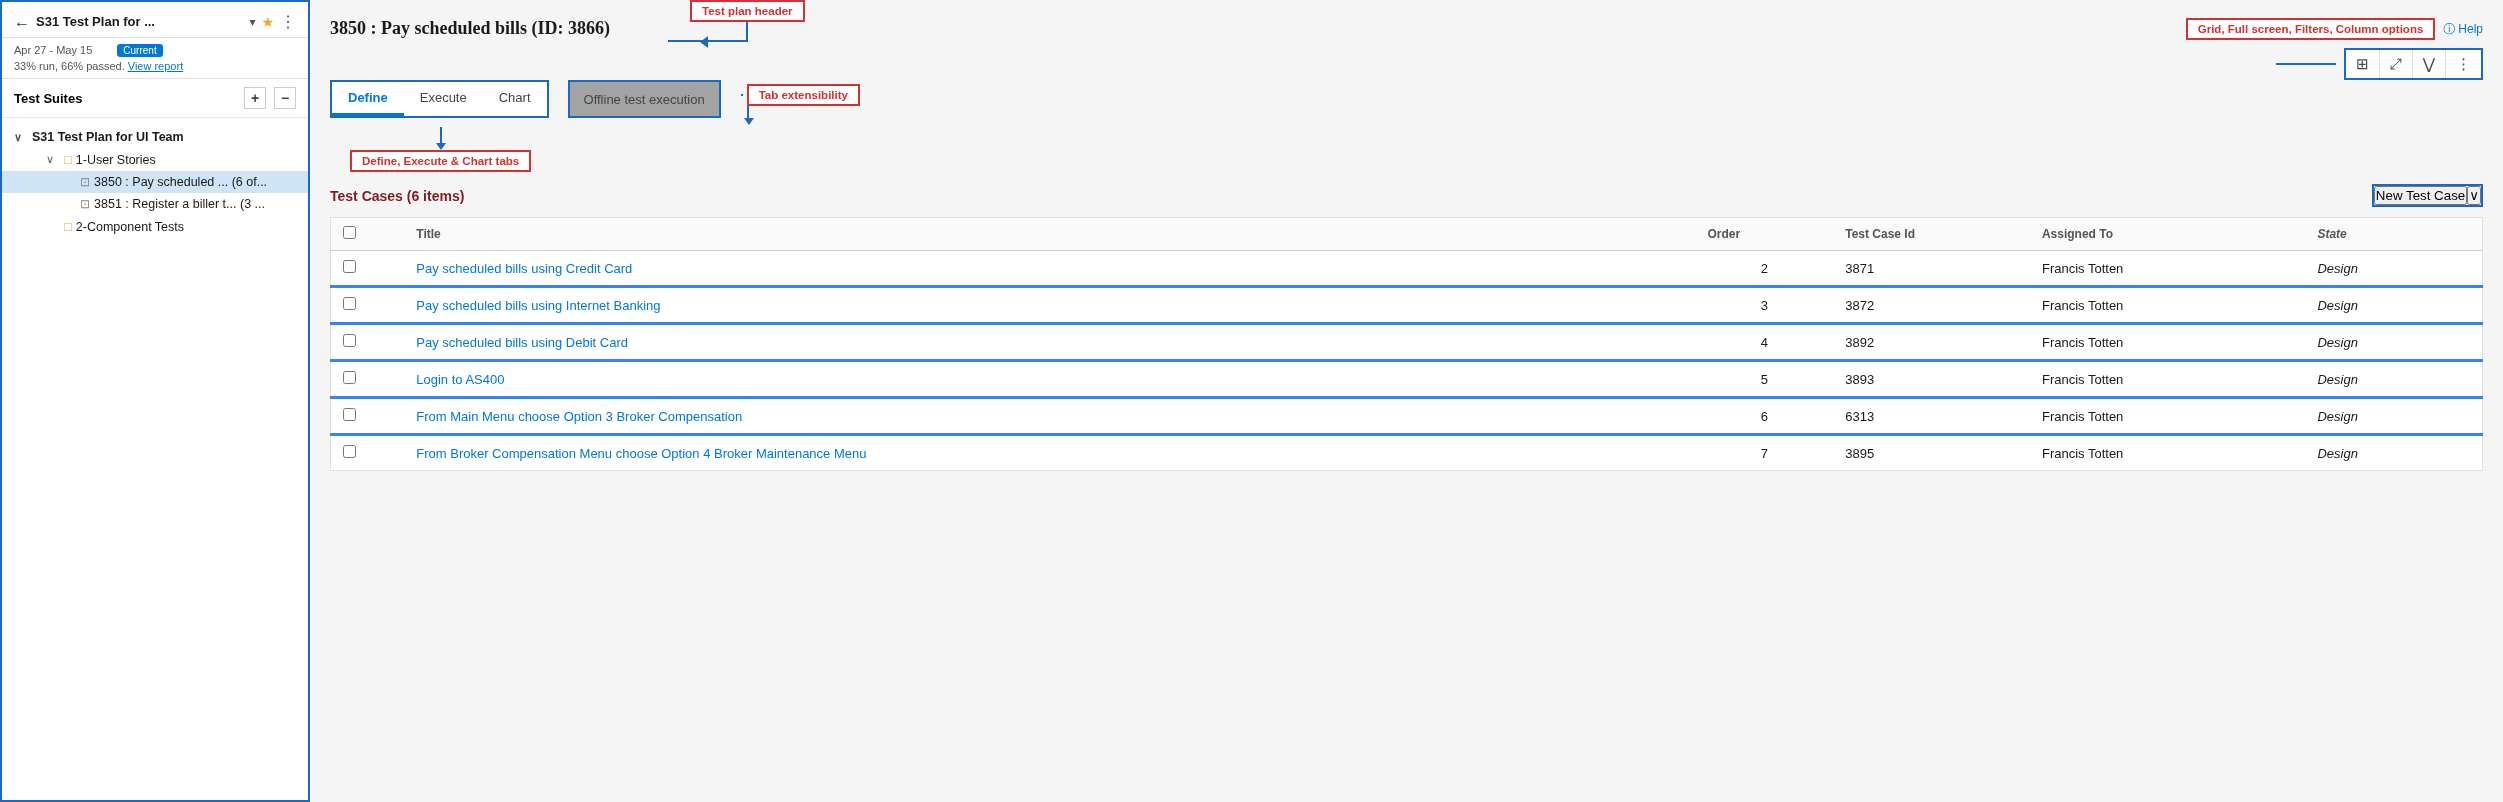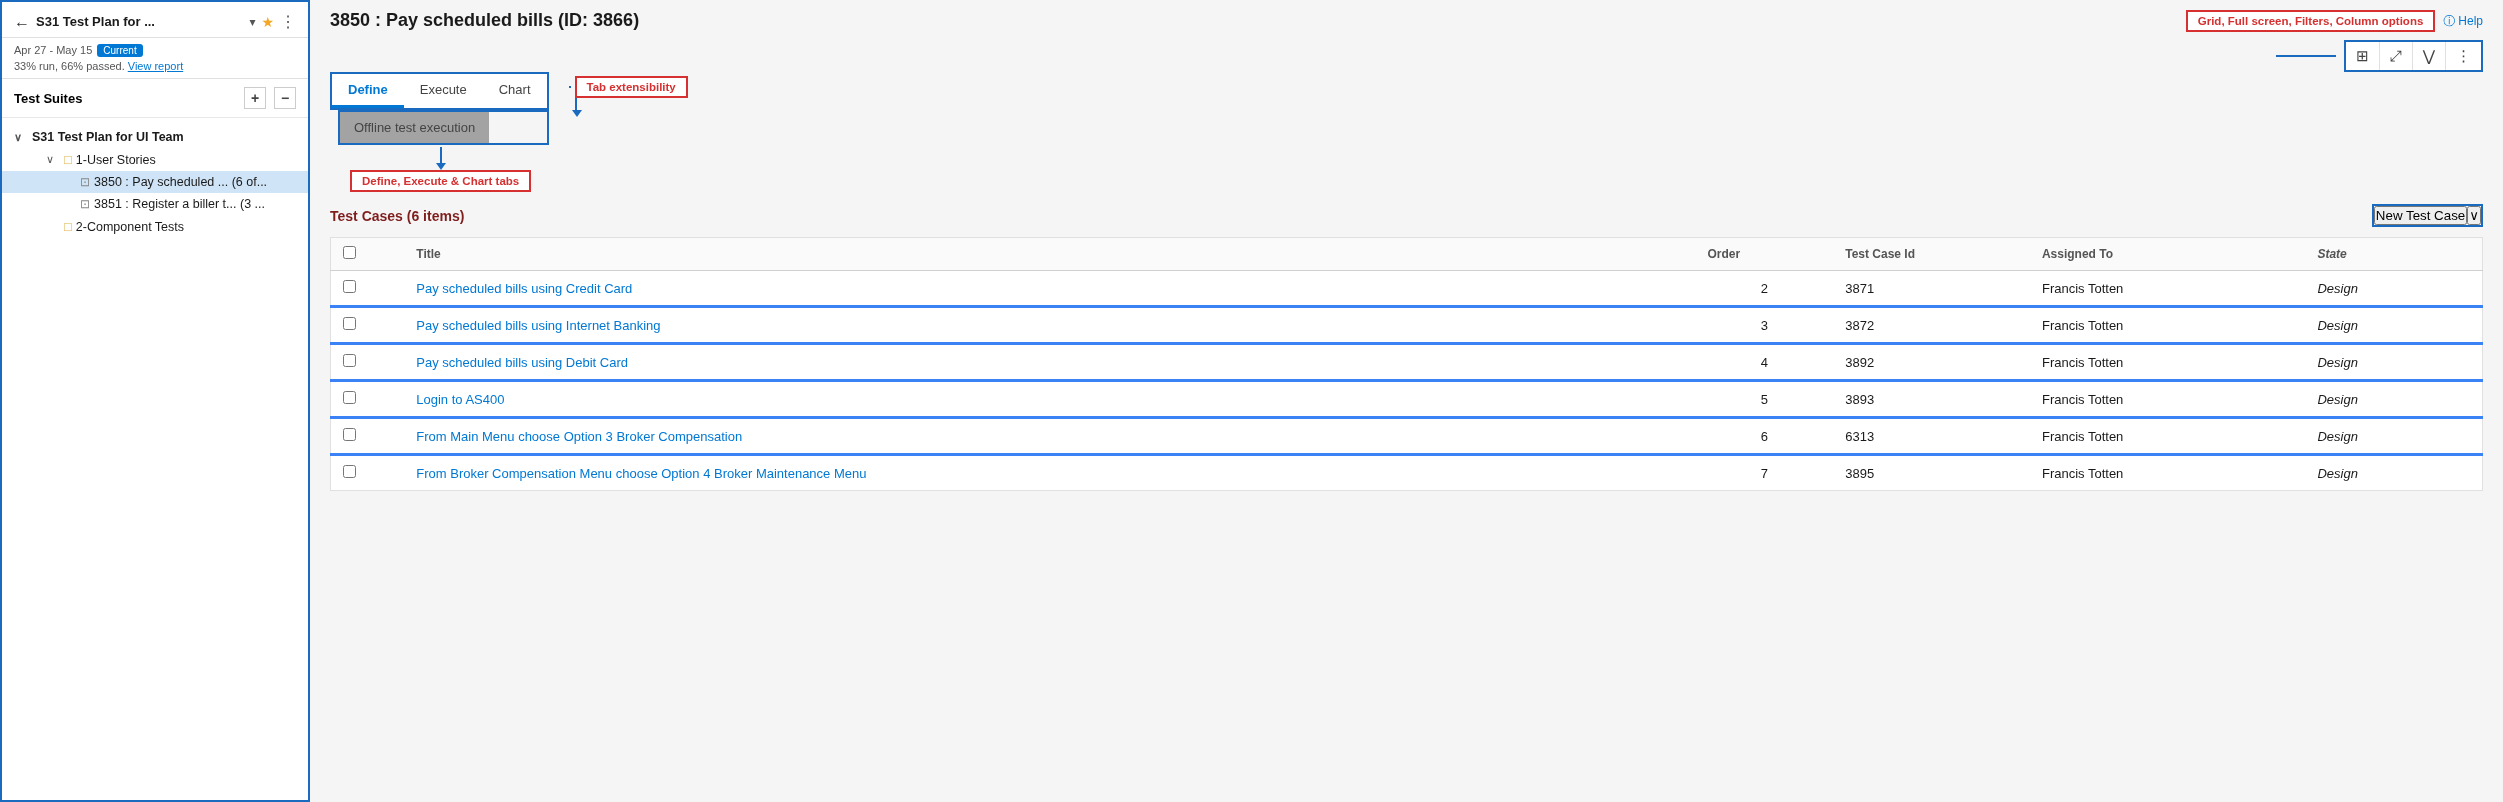--- a/index.html
+++ b/index.html
@@ -54,21 +54,21 @@
     .sidebar-meta .dates {
       margin-bottom: 3px;
     }
     .badge-current {
       display: inline-block;
       background: #0078d4;
       color: #fff;
       font-size: 10px;
       padding: 1px 6px;
       border-radius: 3px;
-      margin-left: 2px;
+      margin-left: 22px;
     }
     .sidebar-meta .progress-text {
       font-size: 11px;
       color: #555;
     }
     .sidebar-meta .view-link {
       color: #0078d4;
       text-decoration: underline;
       cursor: pointer;
     }
@@ -119,20 +119,21 @@
     .tree-item .item-label { flex: 1; }
     .tree-item.indent2 { padding-left: 44px; }
     .tree-item.indent3 { padding-left: 60px; }
 
     
     .plan-page-title {
       font-size: 18px;
       font-weight: 600;
       color: #1a1a1a;
       margin-bottom: 12px;
+      font-family: Liberation Serif, serif;
     }
     .tab-group-box {
       display: flex;
       border: 2px solid #1a6bbf;
     }
     .tab-btn {
       padding: 8px 16px;
       background: #fff;
       border: none;
       border-bottom: 3px solid transparent;
@@ -322,20 +323,28 @@
         <span class="chevron" style="visibility:hidden">∨</span>
         <span class="folder-icon">□</span>
         <span class="item-label">2-Component Tests</span>
       </div>
     </div>
 
   </div>
 
   <div class="right-panel">
 
+    <div style="display:flex; align-items:flex-start; justify-content:center; padding: 8px 20px 0 20px; position:relative;">
+      <div style="position:absolute; left: 380px; top: 0; display:flex; flex-direction:column; align-items:center;">
+        <span class="ann-red-label">Test plan header</span>
+        <div style="width:2px;height:18px;background:#1a6bbf; margin: 0 auto;"></div>
+        <div style="width:80px;height:2px;background:#1a6bbf; margin-left:-78px;"></div>
+        <div style="width:0;height:0;border-top:6px solid transparent;border-bottom:6px solid transparent;border-right:8px solid #1a6bbf; margin-left:-86px; margin-top:-6px;"></div>
+      </div>
+    </div>
 
     <div style="display:flex; align-items:flex-start; justify-content:space-between; padding: 10px 20px 0 20px;">
       <div>
         <div class="plan-page-title">3850 : Pay scheduled bills (ID: 3866)</div>
       </div>
 
       <div class="header-right-section">
         <div style="display:flex;align-items:center;gap:8px; margin-bottom:4px;">
           <span class="ann-red-label">Grid, Full screen, Filters, Column options</span>
           <span class="help-link">
@@ -352,21 +361,21 @@
             <button class="toolbar-btn">⋁</button>
             <button class="toolbar-btn">⋮</button>
           </div>
         </div>
       </div>
     </div>
 
     <div style="padding: 0 20px; position:relative;">
 
       <div style="display:flex;align-items:flex-start;gap:0;margin-bottom:2px; position:relative;">
-        <div style="display:inline-flex; gap:0;flex-direction:column;">
+        <div style="display:inline-flex; gap:11px;">
           <div class="tab-group-box">
             <button class="tab-btn active">Define</button>
             <button class="tab-btn">Execute</button>
             <button class="tab-btn">Chart</button>
           </div>
           <div class="tab-offline-box" style="margin-left:8px;">
             <button class="tab-offline">Offline test execution</button>
           </div>
         </div>
 

